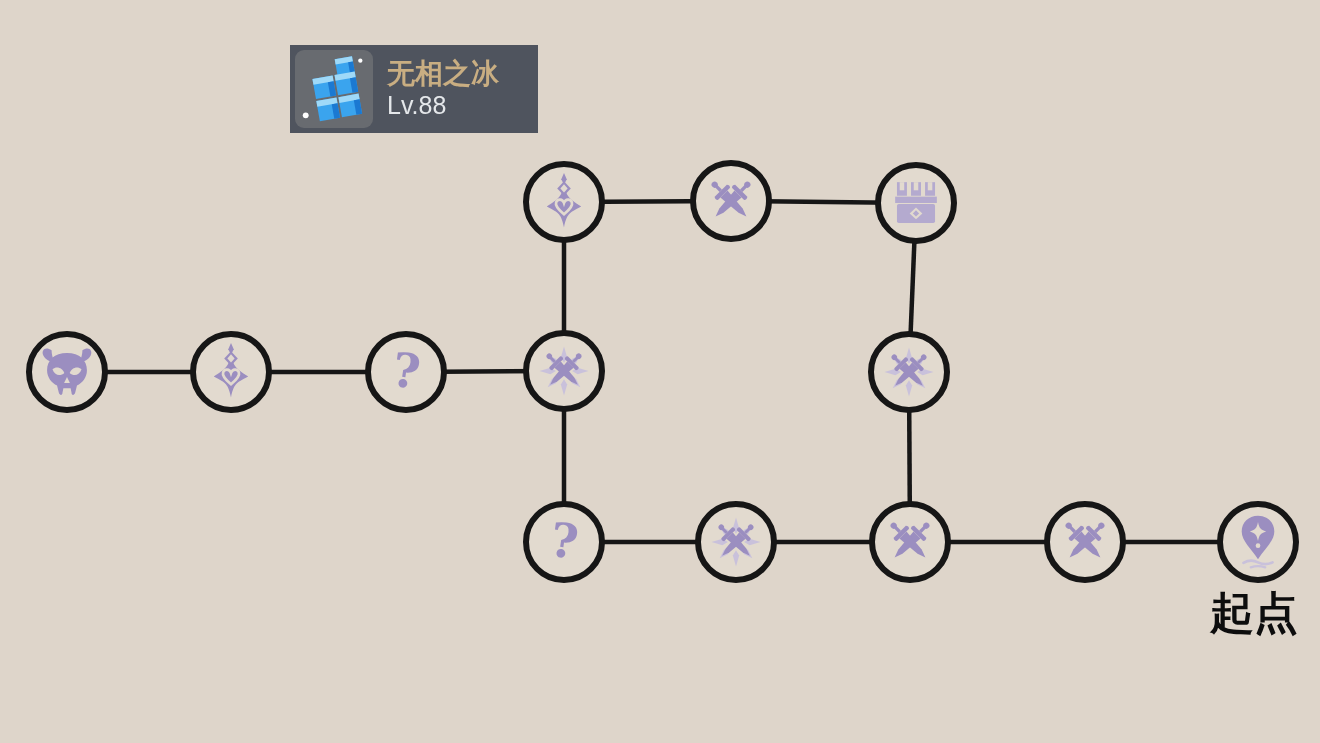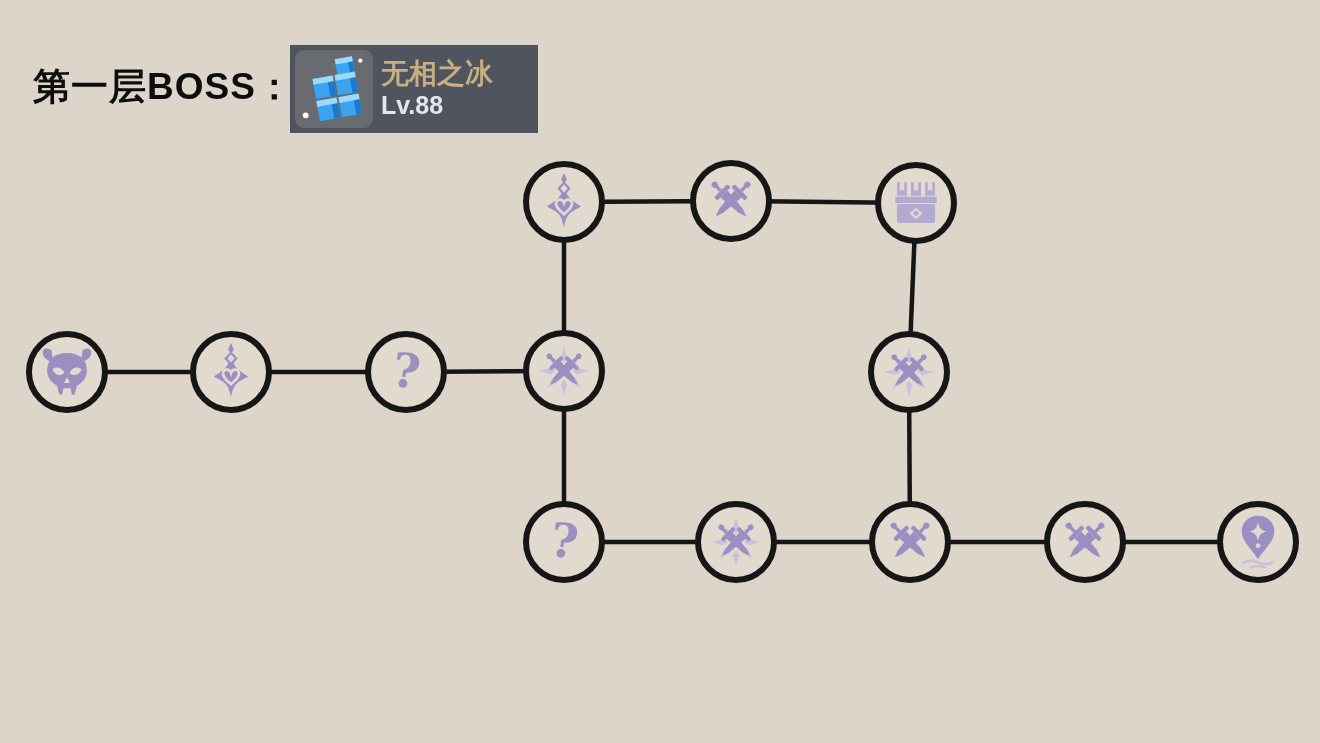--- a/index.html
+++ b/index.html
@@ -24,23 +24,23 @@
   }
   .boss-card{
     position:absolute;left:290px;top:45px;width:248px;height:88px;
     background:var(--card-bg);display:flex;align-items:center;
   }
   .boss-art{
     width:78px;height:78px;margin-left:5px;flex:0 0 auto;
     background:var(--card-art-bg);border-radius:9px;overflow:hidden;
   }
   .boss-art svg{width:78px;height:78px;display:block;}
-  .boss-info{margin-left:8px;line-height:1.15;}
+  .boss-info{margin-left:14px;line-height:1.15;}
   .boss-name{font-size:28px;font-weight:bold;color:var(--boss-name);white-space:nowrap;}
-  .boss-level{font-size:25px;font-weight:bold;color:var(--boss-level);margin-top:1px;}
+  .boss-level{font-size:25px;font-weight:normal;color:var(--boss-level);margin-top:1px;}
   .map-label{position:absolute;font-weight:800;white-space:nowrap;}
   .label-enter{left:6px;top:402px;font-size:28px;}
   .label-start{left:1210px;top:584px;font-size:44px;}
   .defs-holder{position:absolute;width:0;height:0;overflow:hidden;}
 </style>
 </head>
 <body>
 
 <div class="stage">
 
@@ -204,21 +204,20 @@
   <svg class="icon" viewBox="0 0 64 64">
     <path d="M32 3 C42.5 3 50 10.5 50 20.5 C50 31 39 40 32 51 C25 40 14 31 14 20.5 C14 10.5 21.5 3 32 3 Z" fill="var(--purple)"></path>
     <path d="M32 10 C33.5 17 34.5 18 41 20.5 C34.5 23 33.5 24 32 31 C30.5 24 29.5 23 23 20.5 C29.5 18 30.5 17 32 10 Z" fill="var(--node-fill)"></path>
     <circle cx="32" cy="36" r="2.6" fill="var(--node-fill)"></circle>
     <path d="M16 55 Q24 50.5 32 54.5 Q40 58.5 48 54.5" fill="none" stroke="var(--pale)" stroke-width="3" stroke-linecap="round"></path>
     <path d="M24 60 Q32 57 40 60" fill="none" stroke="var(--pale)" stroke-width="2.5" stroke-linecap="round"></path>
   </svg>
 </div>
     </div>
 
-  <div class="header-title">第一层BOSS：</div>
 
   <div class="boss-card">
     <div class="boss-art">
       <svg viewBox="0 0 80 80">
         <g transform="rotate(-10 40 40)">
           <g>
             <rect x="46" y="10" width="18" height="18" fill="var(--ice-mid)"></rect>
             <rect x="46" y="10" width="18" height="5.5" fill="var(--ice-light)"></rect>
             <rect x="59" y="15.5" width="5" height="12.5" fill="var(--ice-dark)"></rect>
           </g>
@@ -246,14 +245,15 @@
         <circle cx="11" cy="67" r="3" fill="#ffffff"></circle>
         <circle cx="67" cy="11" r="2.2" fill="#ffffff"></circle>
       </svg>
     </div>
     <div class="boss-info">
       <div class="boss-name">无相之冰</div>
       <div class="boss-level">Lv.88</div>
     </div>
   </div>
 
+  <div class="map-label label-start">起点</div>
 
 </div>
 
 </body></html>

